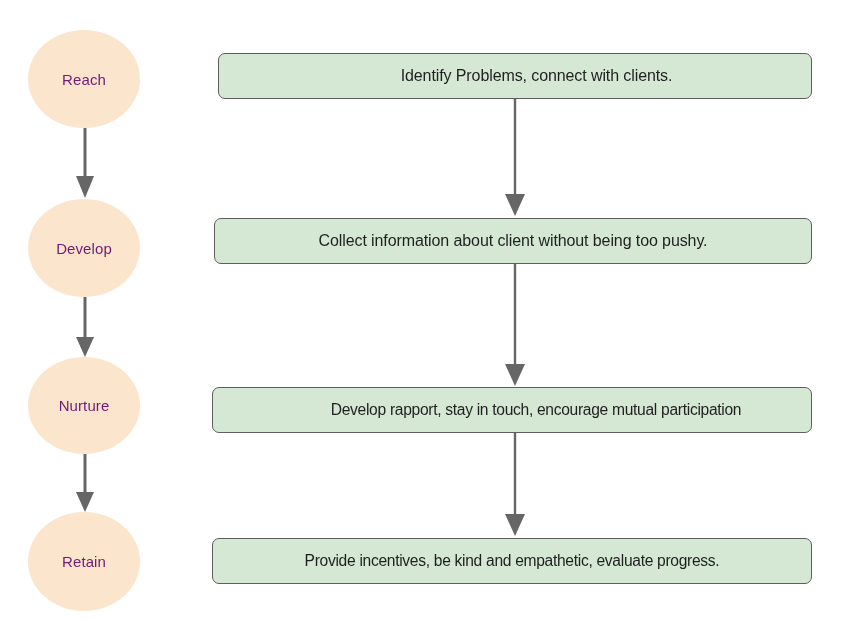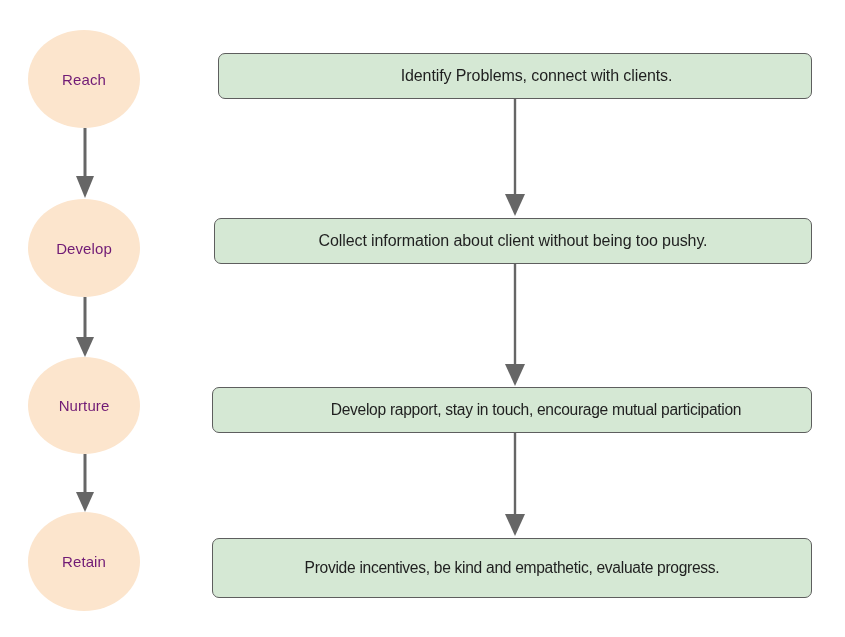--- a/index.html
+++ b/index.html
@@ -141,17 +141,17 @@
     <span class="action-text">Develop rapport, stay in touch, encourage mutual participation</span>
   </div>
 
   <div class="connector" style="left:501px; top:433px; width:28px; height:105px;">
     <svg width="28" height="105" viewBox="0 0 28 105" xmlns="http://www.w3.org/2000/svg" aria-hidden="true">
       <line x1="14" y1="0" x2="14" y2="85" stroke="#666666" stroke-width="2.4"></line>
       <polygon points="14,103 4,81 24,81" fill="#666666"></polygon>
     </svg>
   </div>
 
-  <div class="action-box tight" style="left:212px; top:538px; width:600px; height:60px;">
+  <div class="action-box tight" style="left:212px; top:538px; width:600px; height:46px;">
     <span class="action-text">Provide incentives, be kind and empathetic, evaluate progress.</span>
   </div>
 
 </div>
 
 </body></html>

